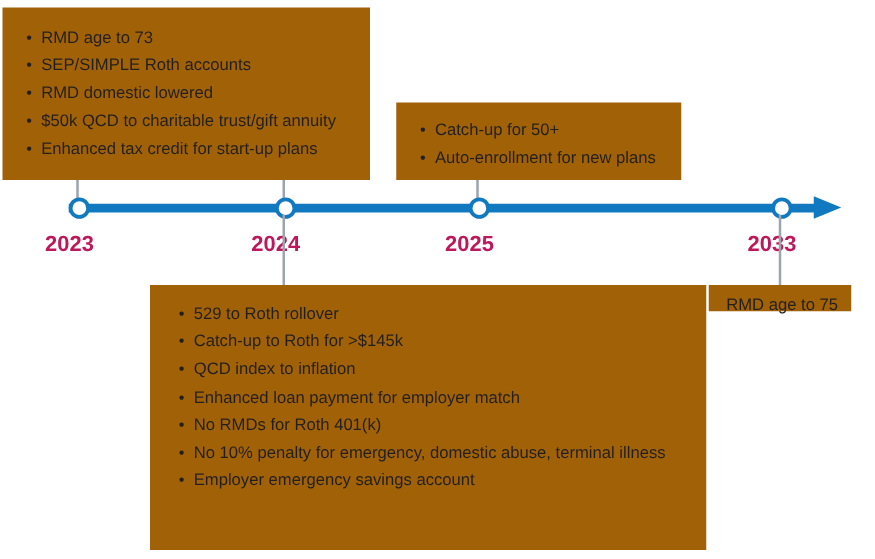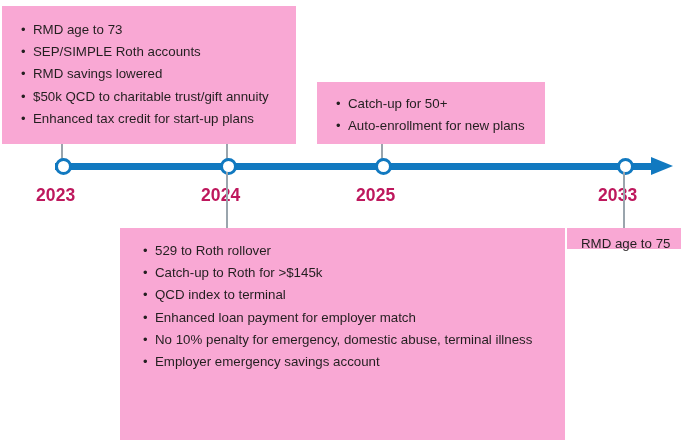--- a/index.html
+++ b/index.html
@@ -15,21 +15,21 @@
   }
   #timeline-infographic {
     position: relative;
     width: 700px;
     height: 447px;
   }
 
   
   .callout {
     position: absolute;
-    background: #f9a8d4;
+    background: #a16207;
     box-sizing: border-box;
   }
   .callout ul {
     list-style: none;
     margin: 0;
     padding: 0;
   }
   .callout li {
     position: relative;
     color: #231f20;
@@ -152,21 +152,21 @@
 </style>
 </head>
 <body>
 
 <div id="timeline-infographic">
 
   <div class="callout" id="callout-2023">
     <ul>
       <li>RMD age to 73</li>
       <li>SEP/SIMPLE Roth accounts</li>
-      <li>RMD savings lowered</li>
+      <li>RMD domestic lowered</li>
       <li>$50k QCD to charitable trust/gift annuity</li>
       <li>Enhanced tax credit for start-up plans</li>
     </ul>
   </div>
 
   <div class="callout" id="callout-2025">
     <ul>
       <li>Catch-up for 50+</li>
       <li>Auto-enrollment for new plans</li>
     </ul>
@@ -190,22 +190,23 @@
   <div class="year-label" id="year-2025">2025</div>
   <div class="year-label" id="year-2033">2033</div>
 
   <div class="stem" id="stem-2024-down"></div>
   <div class="stem" id="stem-2033"></div>
 
   <div class="callout" id="callout-2024">
     <ul>
       <li>529 to Roth rollover</li>
       <li>Catch-up to Roth for &gt;$145k</li>
-      <li>QCD index to terminal</li>
+      <li>QCD index to inflation</li>
       <li>Enhanced loan payment for employer match</li>
+      <li>No RMDs for Roth 401(k)</li>
       <li>No 10% penalty for emergency, domestic abuse, terminal illness</li>
       <li>Employer emergency savings account</li>
     </ul>
   </div>
 
   <div class="callout" id="callout-2033">
     <div class="plain-text">RMD age to 75</div>
   </div>
 
 </div>

